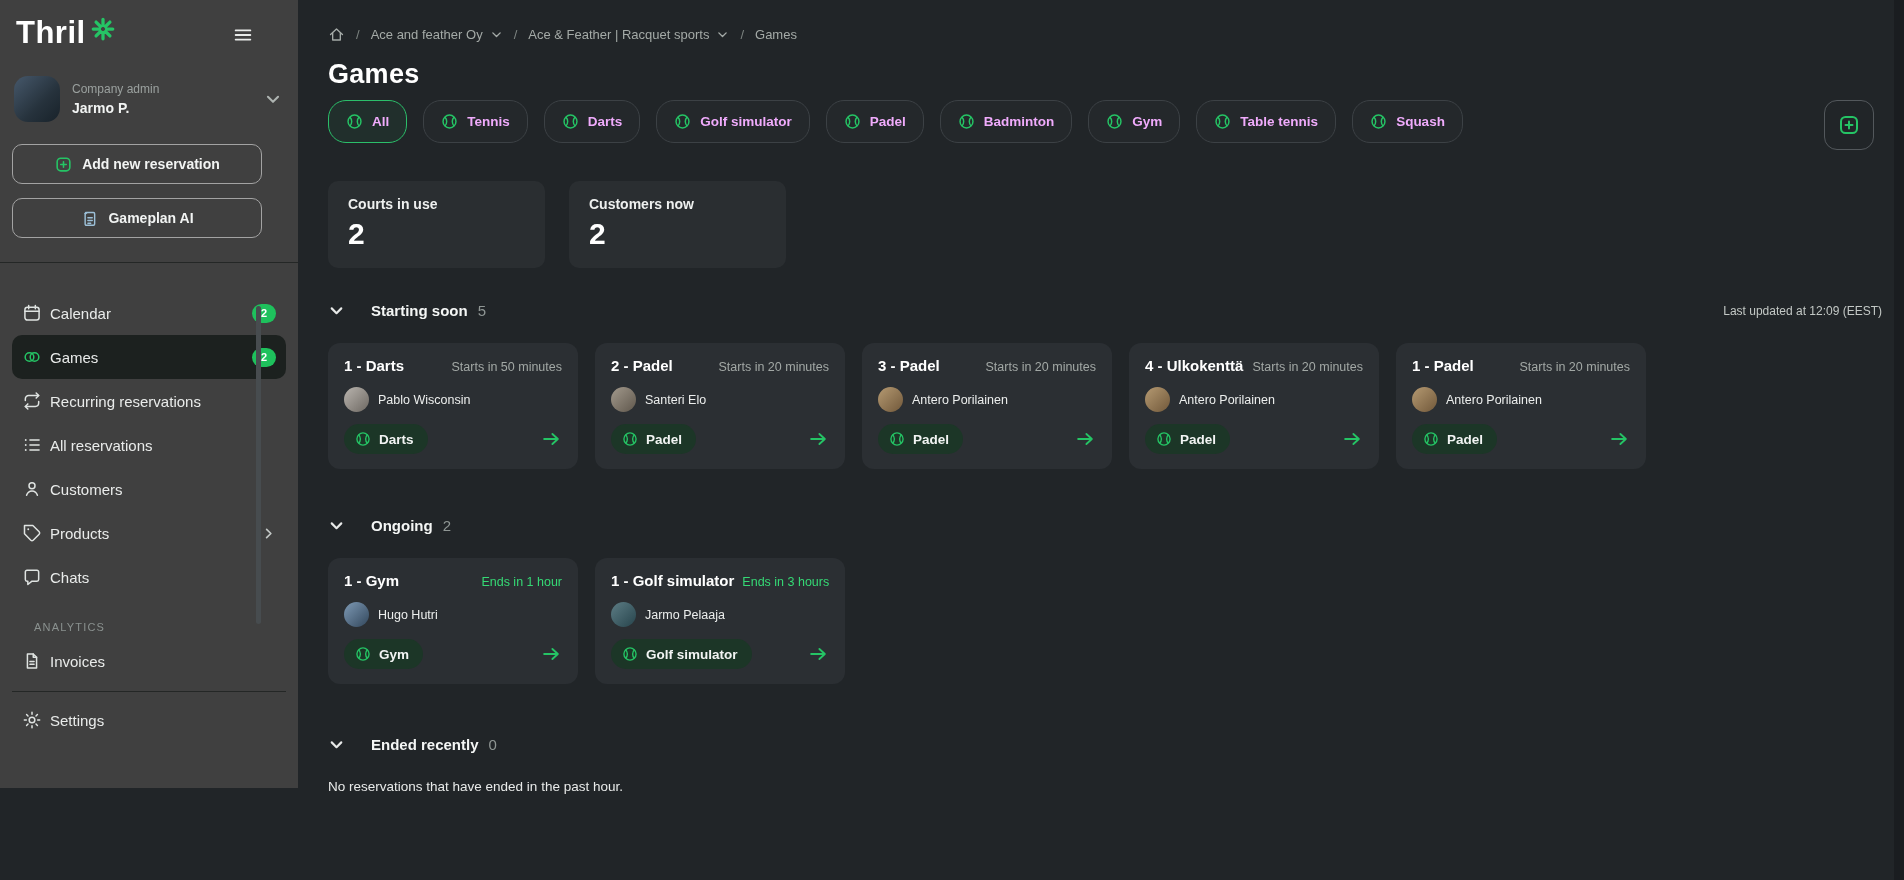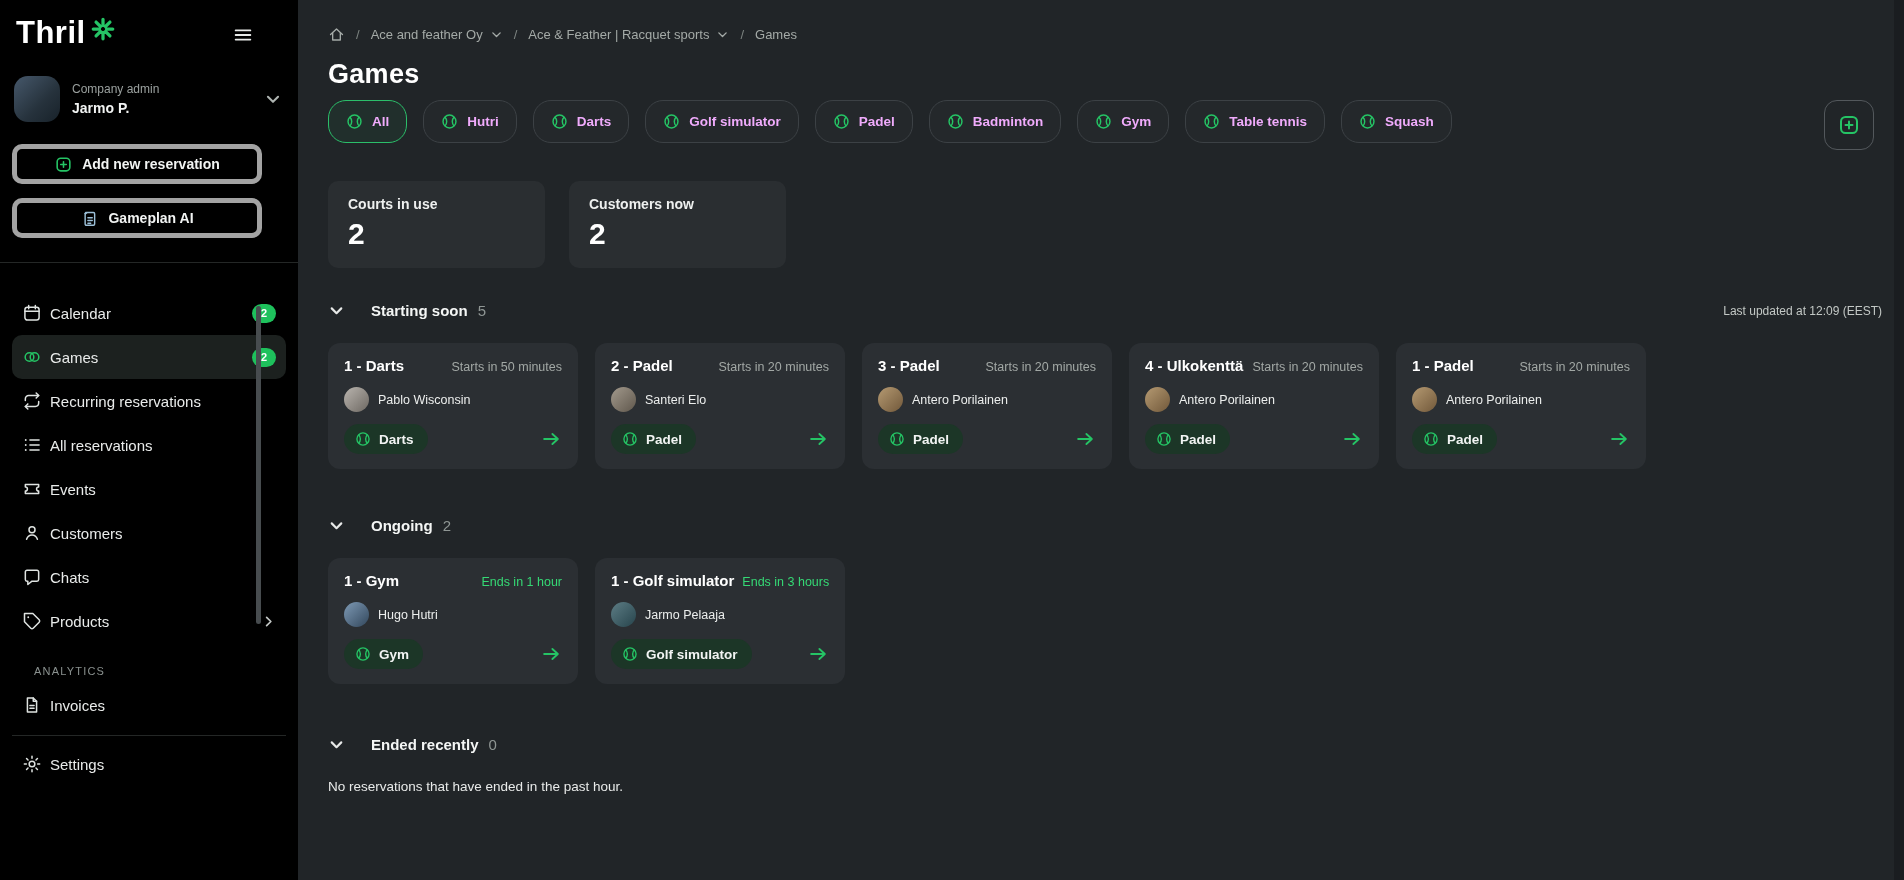--- a/index.html
+++ b/index.html
@@ -5,33 +5,33 @@
   * { margin:0; padding:0; box-sizing:border-box; }
   html,body { width:1904px; height:880px; }
   body {
     font-family:"Liberation Sans", sans-serif;
     background:#212528; color:#eceeed;
     position:relative; overflow:hidden;
   }
   svg { display:block; }
 
   
-  .sidebar { position:absolute; left:0; top:0; width:298px; height:880px; background:#000000; }
+  .sidebar { position:absolute; left:0; top:0; width:298px; height:788px; background:#404040; }
   .side-header { display:flex; align-items:flex-start; justify-content:space-between; padding:16px 44px 0 16px; }
   .logo-wrap { display:flex; align-items:flex-start; gap:4px; }
   .logo-text { font-size:31px; font-weight:bold; letter-spacing:.5px; color:#fff; line-height:34px; }
   .menu-btn { margin-top:8px; cursor:pointer; }
   .profile { display:flex; align-items:center; gap:12px; margin:26px 16px 0 14px; cursor:pointer; }
   .avatar-sq { width:46px; height:46px; border-radius:14px; background:linear-gradient(135deg,#46586b,#26323c 60%,#18222a); flex:none; }
   .profile-meta { flex:1; }
   .profile-role { font-size:12px; color:#9aa09e; margin-bottom:4px; }
   .profile-name { font-size:14px; font-weight:bold; color:#f2f4f3; }
   .side-btn {
     width:250px; height:40px; margin:0 0 0 12px; display:flex; align-items:center; justify-content:center; gap:9px;
-    border:5px solid #a3a3a3; border-radius:10px; background:transparent; color:#f2f4f3;
+    border:1px solid #a3a3a3; border-radius:10px; background:transparent; color:#f2f4f3;
     font-size:14px; font-weight:bold; cursor:pointer; font-family:inherit;
   }
   .btn-add { margin-top:22px; }
   .btn-ai { margin-top:14px; }
   .side-divider { border-top:1px solid #242726; margin-top:24px; }
   .nav { margin-top:28px; padding:0 12px; }
   .nav-item {
     display:flex; align-items:center; gap:8px; height:44px; padding:0 10px;
     border-radius:10px; font-size:15px; color:#e9ebea; cursor:pointer;
   }
@@ -203,56 +203,48 @@
           <path d="M9.5 6h11M9.5 12h11M9.5 18h11"></path>
           <circle cx="4.5" cy="6" r="1.1" fill="currentColor" stroke="none"></circle>
           <circle cx="4.5" cy="12" r="1.1" fill="currentColor" stroke="none"></circle>
           <circle cx="4.5" cy="18" r="1.1" fill="currentColor" stroke="none"></circle>
         </svg>
       </span>
       <span>All reservations</span>
     </div>
     <div class="nav-item">
       <span class="ni">
-        <svg width="20" height="20" viewBox="0 0 24 24" fill="none" stroke="currentColor" stroke-width="1.8" stroke-linejoin="round">
-          <path d="M4 6.5h16v3a2.5 2.5 0 0 0 0 5v3H4v-3a2.5 2.5 0 0 0 0-5z"></path>
-        </svg>
-      </span>
-      <span>Events</span>
-    </div>
-    <div class="nav-item">
-      <span class="ni">
         <svg width="20" height="20" viewBox="0 0 24 24" fill="none" stroke="currentColor" stroke-width="1.8" stroke-linecap="round">
           <circle cx="12" cy="8" r="3.6"></circle>
             <path d="M5.5 19.5c1.2-3.4 3.6-5 6.5-5s5.3 1.6 6.5 5"></path>
         </svg>
       </span>
       <span>Customers</span>
-    </div>
-    <div class="nav-item">
-      <span class="ni">
-        <svg width="20" height="20" viewBox="0 0 24 24" fill="none" stroke="currentColor" stroke-width="1.8" stroke-linecap="round" stroke-linejoin="round">
-          <path d="M20 6a2 2 0 0 0-2-2H6a2 2 0 0 0-2 2v9a2 2 0 0 0 2 2h1v4l5-4h6a2 2 0 0 0 2-2z"></path>
-        </svg>
-      </span>
-      <span>Chats</span>
     </div>
     <div class="nav-item">
       <span class="ni">
         <svg width="20" height="20" viewBox="0 0 24 24" fill="none" stroke="currentColor" stroke-width="1.8" stroke-linejoin="round">
           <path d="M20.6 13.4 13.4 20.6a2 2 0 0 1-2.8 0L3 13V3h10l7.6 7.6a2 2 0 0 1 0 2.8z"></path>
           <circle cx="7.5" cy="7.5" r="1.1" fill="currentColor" stroke="none"></circle>
         </svg>
       </span>
       <span>Products</span>
       <span class="nav-chevron">
         <svg width="15" height="15" viewBox="0 0 16 16" fill="none" stroke="currentColor" stroke-width="1.8" stroke-linecap="round" stroke-linejoin="round">
           <path d="M6 3.5 10.5 8 6 12.5"></path>
         </svg>
       </span>
+    </div>
+    <div class="nav-item">
+      <span class="ni">
+        <svg width="20" height="20" viewBox="0 0 24 24" fill="none" stroke="currentColor" stroke-width="1.8" stroke-linecap="round" stroke-linejoin="round">
+          <path d="M20 6a2 2 0 0 0-2-2H6a2 2 0 0 0-2 2v9a2 2 0 0 0 2 2h1v4l5-4h6a2 2 0 0 0 2-2z"></path>
+        </svg>
+      </span>
+      <span>Chats</span>
     </div>
 
     <div class="analytics-label">ANALYTICS</div>
 
     <div class="nav-item">
       <span class="ni">
         <svg width="20" height="20" viewBox="0 0 24 24" fill="none" stroke="currentColor" stroke-width="1.8" stroke-linecap="round" stroke-linejoin="round">
           <path d="M6.5 3.5h7l4 4v13h-11z"></path>
             <path d="M13.5 3.5v4h4M9.5 12.5h5M9.5 16h5"></path>
         </svg>
@@ -317,21 +309,21 @@
         </span>
       <span>All</span>
     </div>
     <div class="chip">
       <span class="ball">
           <svg width="17" height="17" viewBox="0 0 20 20" fill="none" stroke="currentColor" stroke-width="1.7">
             <circle cx="10" cy="10" r="7.6"></circle>
             <path d="M4.6 4.6c2.8 3 2.8 7.8 0 10.8M15.4 4.6c-2.8 3-2.8 7.8 0 10.8"></path>
           </svg>
         </span>
-      <span>Hutri</span>
+      <span>Tennis</span>
     </div>
     <div class="chip">
       <span class="ball">
           <svg width="17" height="17" viewBox="0 0 20 20" fill="none" stroke="currentColor" stroke-width="1.7">
             <circle cx="10" cy="10" r="7.6"></circle>
             <path d="M4.6 4.6c2.8 3 2.8 7.8 0 10.8M15.4 4.6c-2.8 3-2.8 7.8 0 10.8"></path>
           </svg>
         </span>
       <span>Darts</span>
     </div>

